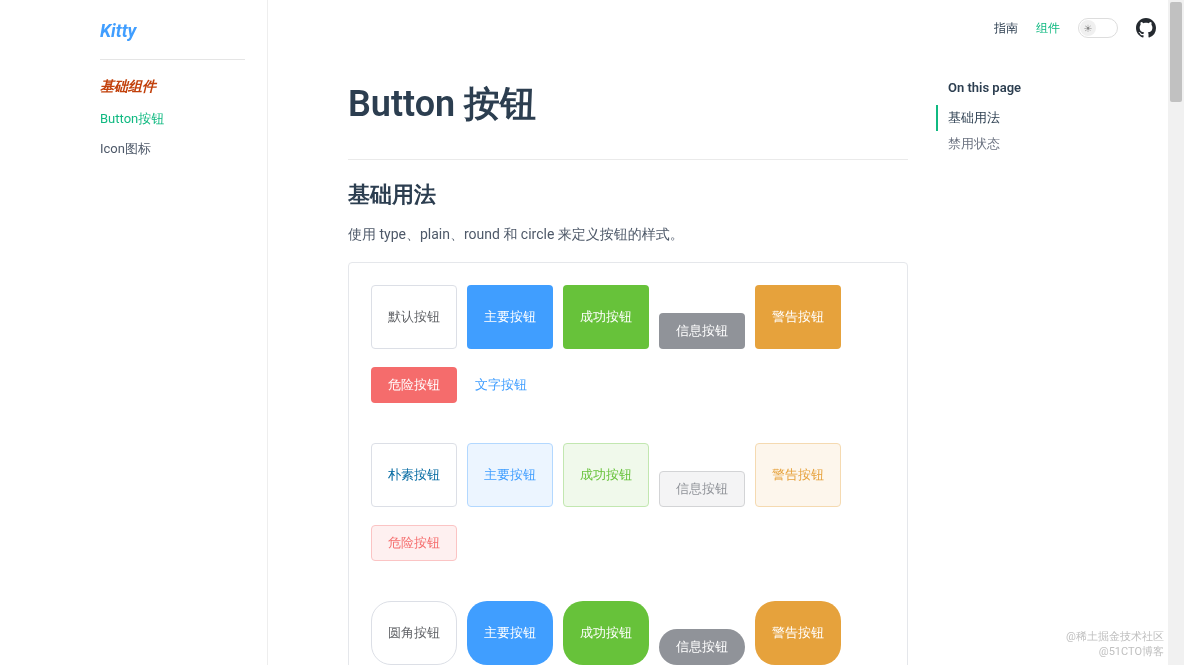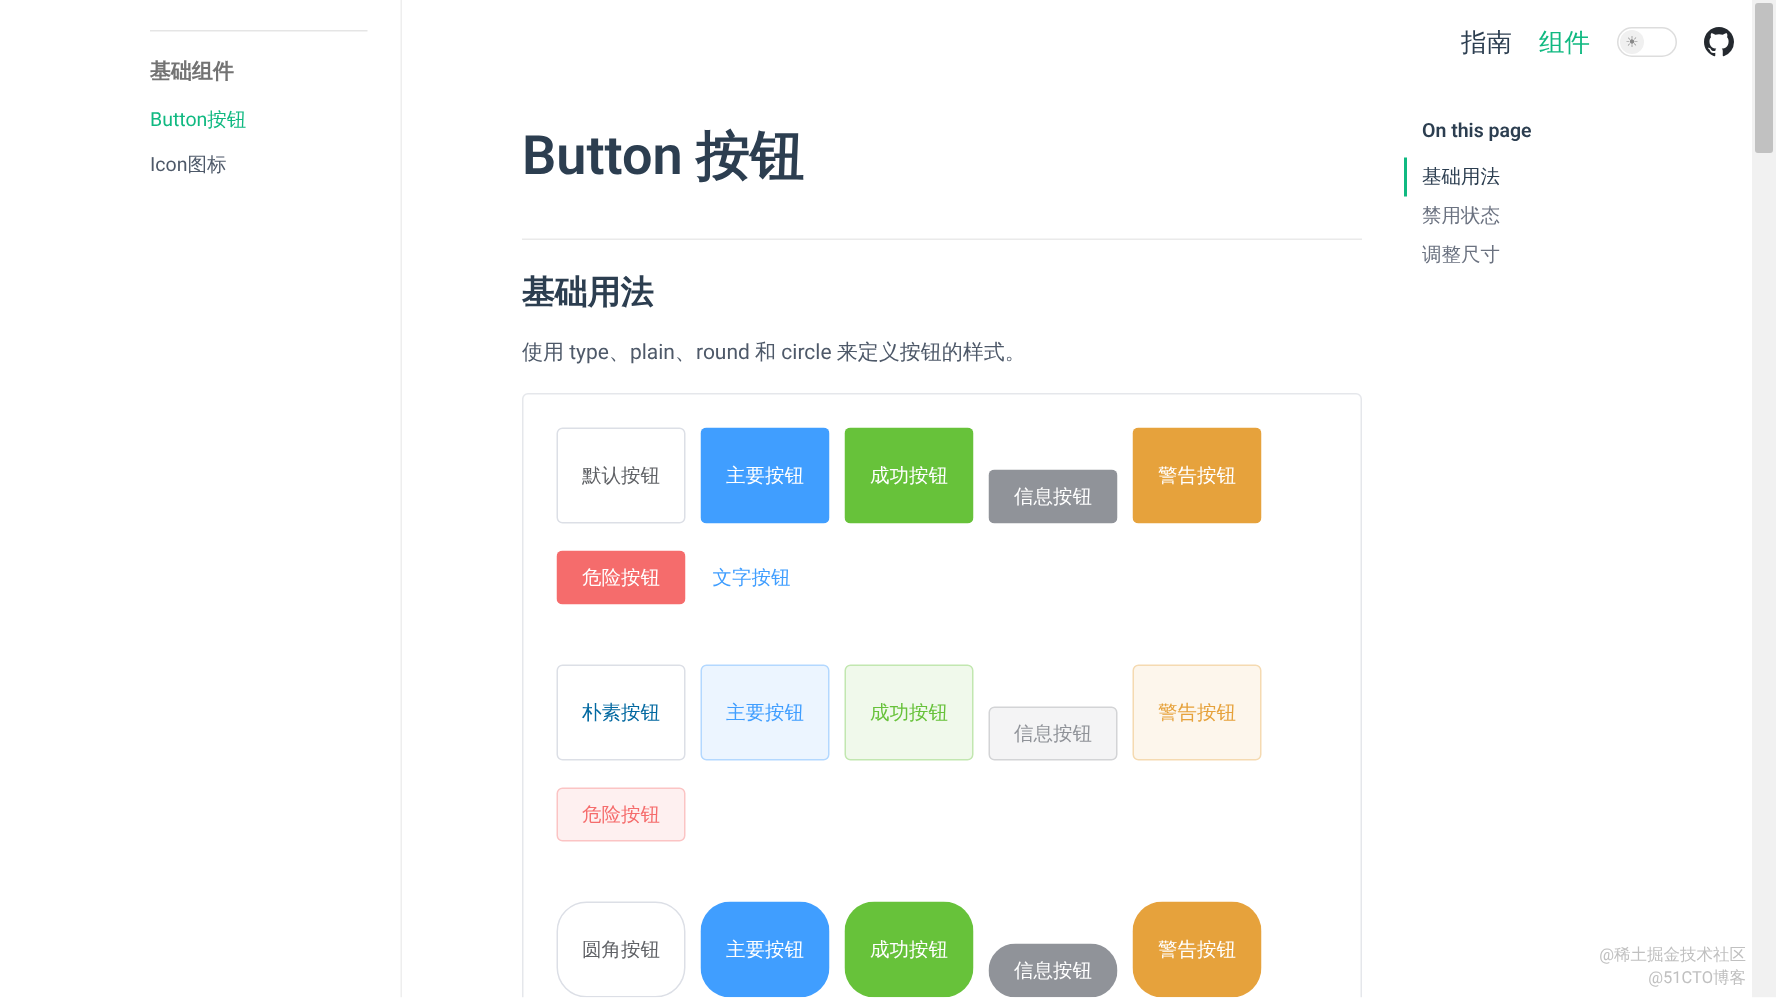--- a/index.html
+++ b/index.html
@@ -4,27 +4,27 @@
 <style>
 * { box-sizing: border-box; margin: 0; padding: 0; }
 body { font-family: -apple-system, BlinkMacSystemFont, "Segoe UI", Roboto, "Helvetica Neue", Arial, sans-serif; font-size: 14px; color: #2c3e50; background: #fff; }
 .viewport { width: 1184px; height: 665px; display: flex; position: relative; overflow: hidden; }
 .scrollbar { position: absolute; right: 0; top: 0; width: 16px; height: 100%; background: #f1f1f1; }
 .scrollbar-thumb { position: absolute; right: 2px; top: 2px; width: 12px; height: 100px; background: #c1c1c1; border-radius: 2px; }
 
 .sidebar { width: 268px; height: 100%; border-right: 1px solid #eee; padding: 20px 0 0 0; }
 .logo { font-size: 18px; font-weight: 700; font-style: italic; color: #409eff; padding: 0 30px 18px 100px; position:relative;}
 .logo-divider { height:1px; background:#e5e5e5; margin:0 22px 10px 100px;}
-.side-group-title { font-weight: 700; font-size: 14px; padding: 8px 30px 8px 100px; color: #737373; }
+.side-group-title { font-weight: 700; font-size: 14px; padding: 8px 30px 8px 100px; color: #c2410c; font-style: italic; }
 .side-item { display:block; padding: 6px 30px 6px 100px; font-size: 13px; color: #4e5969; cursor: pointer; }
 .side-item.active { color: #10b981; }
 
 .main { flex: 1; height: 100%; position: relative; overflow: hidden; padding-right:16px;}
 .topbar { position: absolute; top: 0; left: 0; right: 0; height: 56px; display: flex; align-items: center; justify-content: flex-end; padding: 0 28px; gap: 18px; background:#fff;}
-.nav-link { font-size: 17px; cursor: pointer; color:#2c3e50;text-align:right;}
+.nav-link { font-size: 12px; cursor: pointer; color:#2c3e50;text-align:right;}
 .nav-link.active { color: #10b981; }
 .theme-toggle { width: 40px; height: 20px; border-radius: 10px; border:1px solid #ddd; display:flex; align-items:center; padding:1px; cursor:pointer;}
 .theme-toggle-knob { width:16px; height:16px; border-radius:50%; background:#f0f0f0; display:flex; align-items:center; justify-content:center; font-size:10px; color:#888;}
 .gh-icon { width:20px; height:20px; cursor:pointer; }
 
 .content-wrap { padding: 56px 60px 0 80px; height: 100%; overflow-y:hidden; display:flex; gap:40px;}
 .content { flex:1; max-width:680px; }
 .toc { width: 160px; padding-top: 24px; font-size: 13px;}
 .toc-title { font-weight: 600; margin-bottom: 10px; font-size:13px;}
 .toc-item { padding: 4px 0; color: #6b7280; cursor:pointer; border-left:2px solid transparent; padding-left:10px; margin-left:-12px;}
@@ -58,20 +58,21 @@
 .expand { display:flex; align-items:center; gap:6px; color:#409eff; font-size:13px; margin:14px 0 14px 2px; cursor:pointer;}
 .expand .tri { font-size:10px;}
 
 .watermark { position:absolute; right:20px; bottom:6px; font-size:11px; color:#c0c0c0; text-align:right; line-height:1.3;}
 </style>
 </head>
 <body>
 
 <div class="viewport">
   <aside class="sidebar">
+    <div class="logo">Kitty</div>
     <div class="logo-divider"></div>
     <div class="side-group-title">基础组件</div>
     <a class="side-item active">Button按钮</a>
     <a class="side-item">Icon图标</a>
   </aside>
 
   <main class="main">
     <div class="topbar">
       <span class="nav-link">指南</span>
       <span class="nav-link active">组件</span>
@@ -130,21 +131,20 @@
           <span class="tri">▼</span>
           <span>展开查看</span>
         </div>
 
       </div>
 
       <nav class="toc">
         <div class="toc-title">On this page</div>
         <div class="toc-item active">基础用法</div>
         <div class="toc-item">禁用状态</div>
-        <div class="toc-item">调整尺寸</div>
       </nav>
     </div>
   </main>
 
   <div class="scrollbar">
     <div class="scrollbar-thumb"></div>
   </div>
 
   <div class="watermark">
     <div>@稀土掘金技术社区</div>

